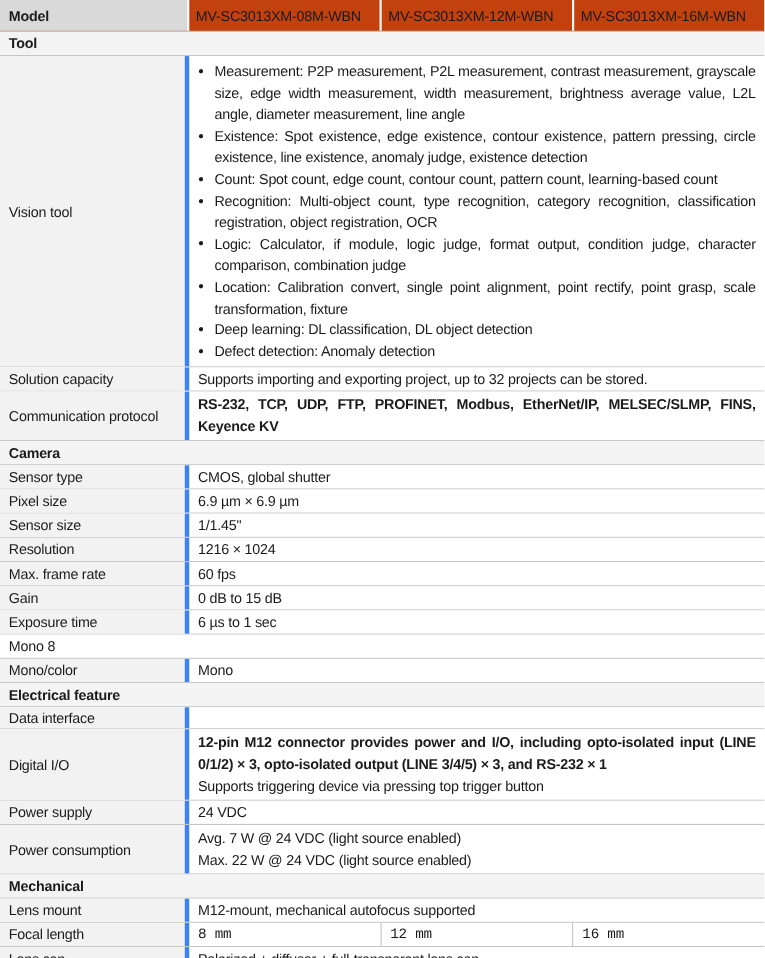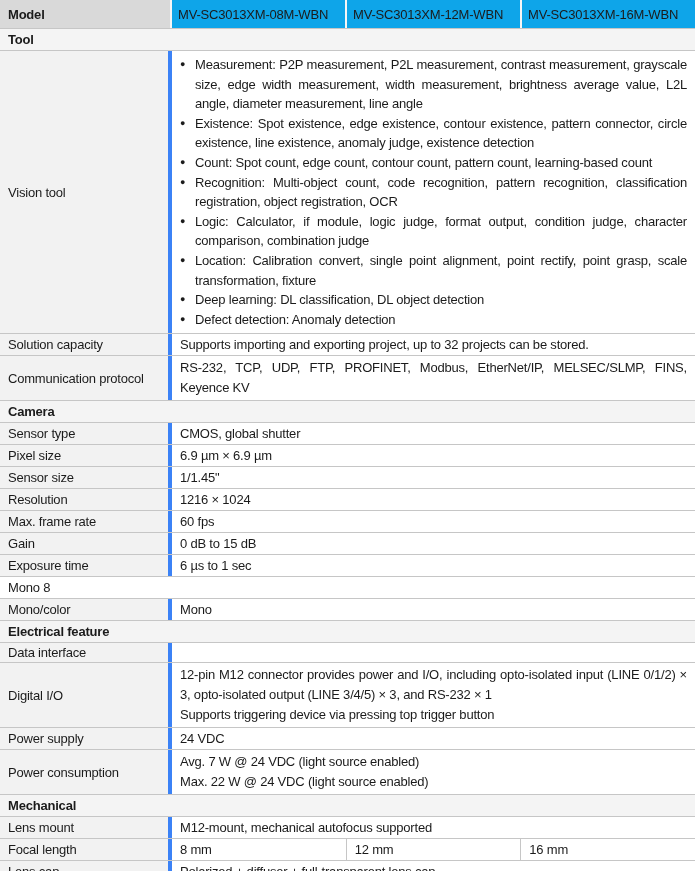--- a/index.html
+++ b/index.html
@@ -16,21 +16,21 @@
     border-bottom: 0;
   }
   .row {
     display: flex;
     align-items: stretch;
     border-bottom: 1px solid #c6c6c6;
     background: #ffffff;
   }
   
   .model-row {
-    background: #0ea5e9;
+    background: #c2410c;
     min-height: 29px;
   }
   .model-row .label-cell {
     background: #d9d9d9;
     border-right: 2px solid #f6f6f6;
     font-weight: bold;
   }
   .model-cell {
     flex: 1 1 0;
     display: flex;
@@ -65,21 +65,21 @@
     display: flex;
     align-items: center;
     min-height: 21px;
   }
   .value-cell.block {
     display: block;
     line-height: 20px;
     padding-top: 2px;
     padding-bottom: 2px;
   }
-  .justify { text-align: justify; }
+  .justify { text-align: justify; font-weight: bold; }
   
   .bullets { padding: 2px 0; }
   .bullet {
     position: relative;
     padding-left: 15px;
     line-height: 19.6px;
     text-align: justify;
   }
   .bullet .dot {
     position: absolute;
@@ -89,20 +89,21 @@
     line-height: 19.6px;
   }
   
   .tri-cell {
     flex: 1 1 0;
     display: flex;
     align-items: center;
     padding: 2px 8px;
     border-right: 1px solid #c6c6c6;
     min-height: 21px;
+    font-family: Liberation Mono, monospace;
   }
   .tri-cell:last-child { border-right: 0; }
 </style>
 </head>
 <body>
 
 <div class="spec-table">
 
   <div class="row model-row">
     <div class="label-cell">Model</div>
@@ -111,23 +112,23 @@
     <div class="model-cell">MV-SC3013XM-16M-WBN</div>
   </div>
 
   <div class="section-row">Tool</div>
 
   <div class="row">
     <div class="label-cell">Vision tool</div>
     <div class="value-cell block">
       <div class="bullets">
         <div class="bullet"><span class="dot">●</span><span>Measurement: P2P measurement, P2L measurement, contrast measurement, grayscale size, edge width measurement, width measurement, brightness average value, L2L angle, diameter measurement, line angle</span></div>
-        <div class="bullet"><span class="dot">●</span><span>Existence: Spot existence, edge existence, contour existence, pattern connector, circle existence, line existence, anomaly judge, existence detection</span></div>
+        <div class="bullet"><span class="dot">●</span><span>Existence: Spot existence, edge existence, contour existence, pattern pressing, circle existence, line existence, anomaly judge, existence detection</span></div>
         <div class="bullet"><span class="dot">●</span><span>Count: Spot count, edge count, contour count, pattern count, learning-based count</span></div>
-        <div class="bullet"><span class="dot">●</span><span>Recognition: Multi-object count, code recognition, pattern recognition, classification registration, object registration, OCR</span></div>
+        <div class="bullet"><span class="dot">●</span><span>Recognition: Multi-object count, type recognition, category recognition, classification registration, object registration, OCR</span></div>
         <div class="bullet"><span class="dot">●</span><span>Logic: Calculator, if module, logic judge, format output, condition judge, character comparison, combination judge</span></div>
         <div class="bullet"><span class="dot">●</span><span>Location: Calibration convert, single point alignment, point rectify, point grasp, scale transformation, fixture</span></div>
         <div class="bullet"><span class="dot">●</span><span>Deep learning: DL classification, DL object detection</span></div>
         <div class="bullet"><span class="dot">●</span><span>Defect detection: Anomaly detection</span></div>
       </div>
     </div>
   </div>
 
   <div class="row">
     <div class="label-cell">Solution capacity</div>

